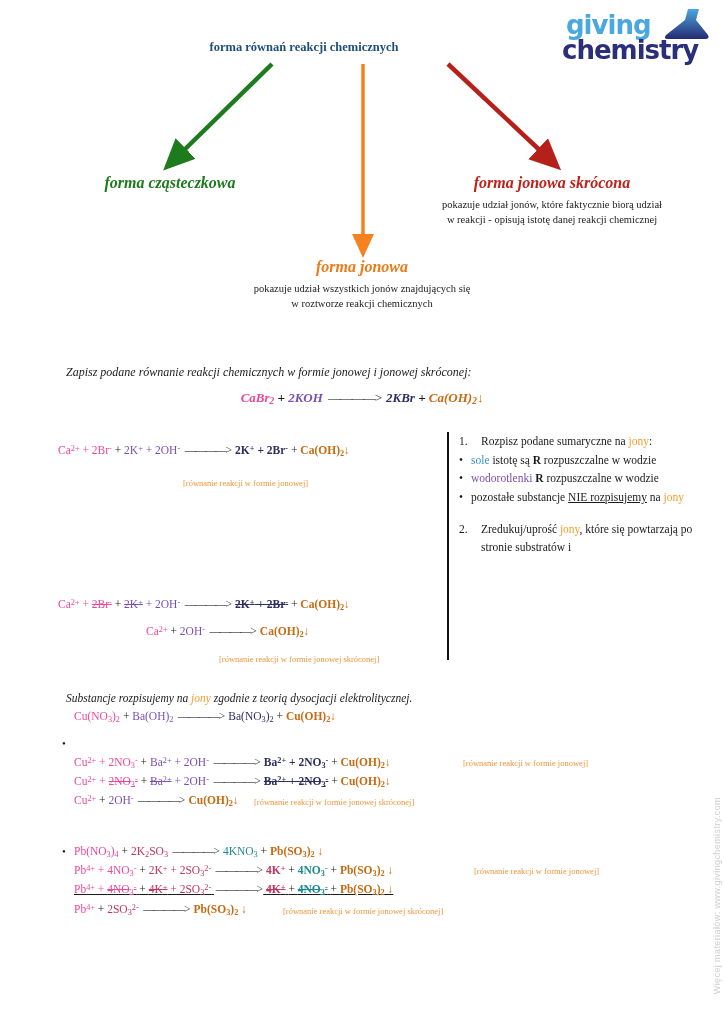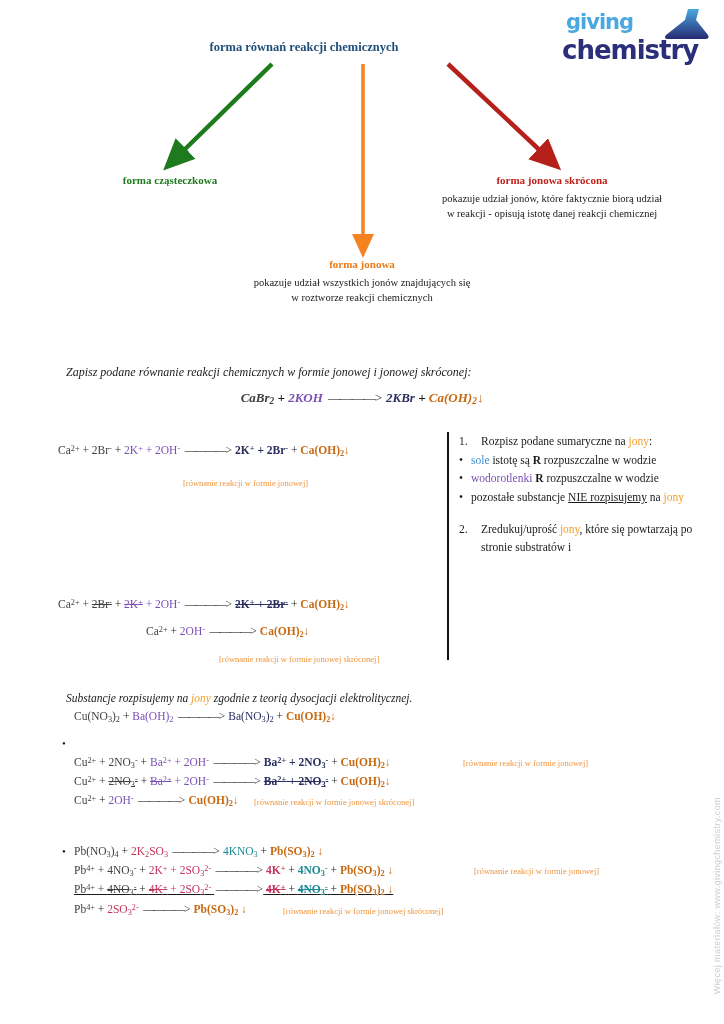--- a/index.html
+++ b/index.html
@@ -6,34 +6,34 @@
   body{
     width:724px;height:1024px;background:#ffffff;
     font-family:"Liberation Serif",serif;
     color:#1a1a1a;position:relative;overflow:hidden;
   }
 
   
   .logo{position:absolute;right:10px;top:8px;width:160px;height:66px;}
   .logo-text{position:absolute;left:0;top:0;width:160px;
     font-family:"DejaVu Sans",sans-serif;font-weight:bold;line-height:1;}
-  .logo-giving{position:absolute;left:12px;top:4px;font-size:21px;
+  .logo-giving{position:absolute;left:12px;top:4px;font-size:26px;
     letter-spacing:-1px;color:#4aa8e0;}
   .logo-chemistry{position:absolute;left:8px;top:29px;font-size:26px;
     letter-spacing:-1px;color:#2b2f7a;}
   .logo-flask{position:absolute;right:2px;top:0px;}
 
   
   .diagram{position:absolute;left:0;top:0;width:724px;height:340px;}
   .dg-title{position:absolute;left:0;top:40px;width:608px;text-align:center;
     font-size:12.5px;font-weight:bold;color:#1f4e79;}
   .dg-arrows{position:absolute;left:0;top:0;width:724px;height:340px;}
 
   .node{position:absolute;text-align:center;}
-  .node-head{font-size:11px;font-weight:bold;margin-bottom:5px;}
+  .node-head{font-size:16px;font-weight:bold;margin-bottom:5px;font-style:italic;}
   .node-body{font-size:10.5px;line-height:1.45;color:#1a1a1a;}
   .n-mol{left:10px;top:174px;width:320px;}
   .n-mol .node-head{color:#1d7a1d;}
   .n-ion{left:202px;top:258px;width:320px;}
   .n-ion .node-head{color:#ec7a17;}
   .n-short{left:392px;top:174px;width:320px;}
   .n-short .node-head{color:#c0201a;}
 
   
   .task-line{position:absolute;left:66px;top:365px;font-size:12px;
@@ -43,21 +43,21 @@
 
   
   .eq{position:absolute;white-space:nowrap;font-size:11.5px;}
   .eq b{font-weight:bold;}
   .note{position:absolute;white-space:nowrap;font-size:8.5px;color:#f0943c;}
 
   .arrow-txt{letter-spacing:-1.3px;color:#333;font-weight:normal;
     font-style:normal;display:inline-block;}
 
   
-  .c-blue{color:#404040;}
+  .c-blue{color:#ec4899;}
   .c-purple{color:#7a4fb5;}
   .c-navy{color:#2b2f5e;}
   .c-orange{color:#c76a12;}
   .c-crim{color:#c2355c;}
   .c-teal{color:#1d8a93;}
   .c-black{color:#1a1a1a;}
   .strike{text-decoration:line-through;text-decoration-thickness:1.3px;}
 
   sub{font-size:72%;vertical-align:-0.22em;}
   sup{font-size:72%;vertical-align:0.42em;}

